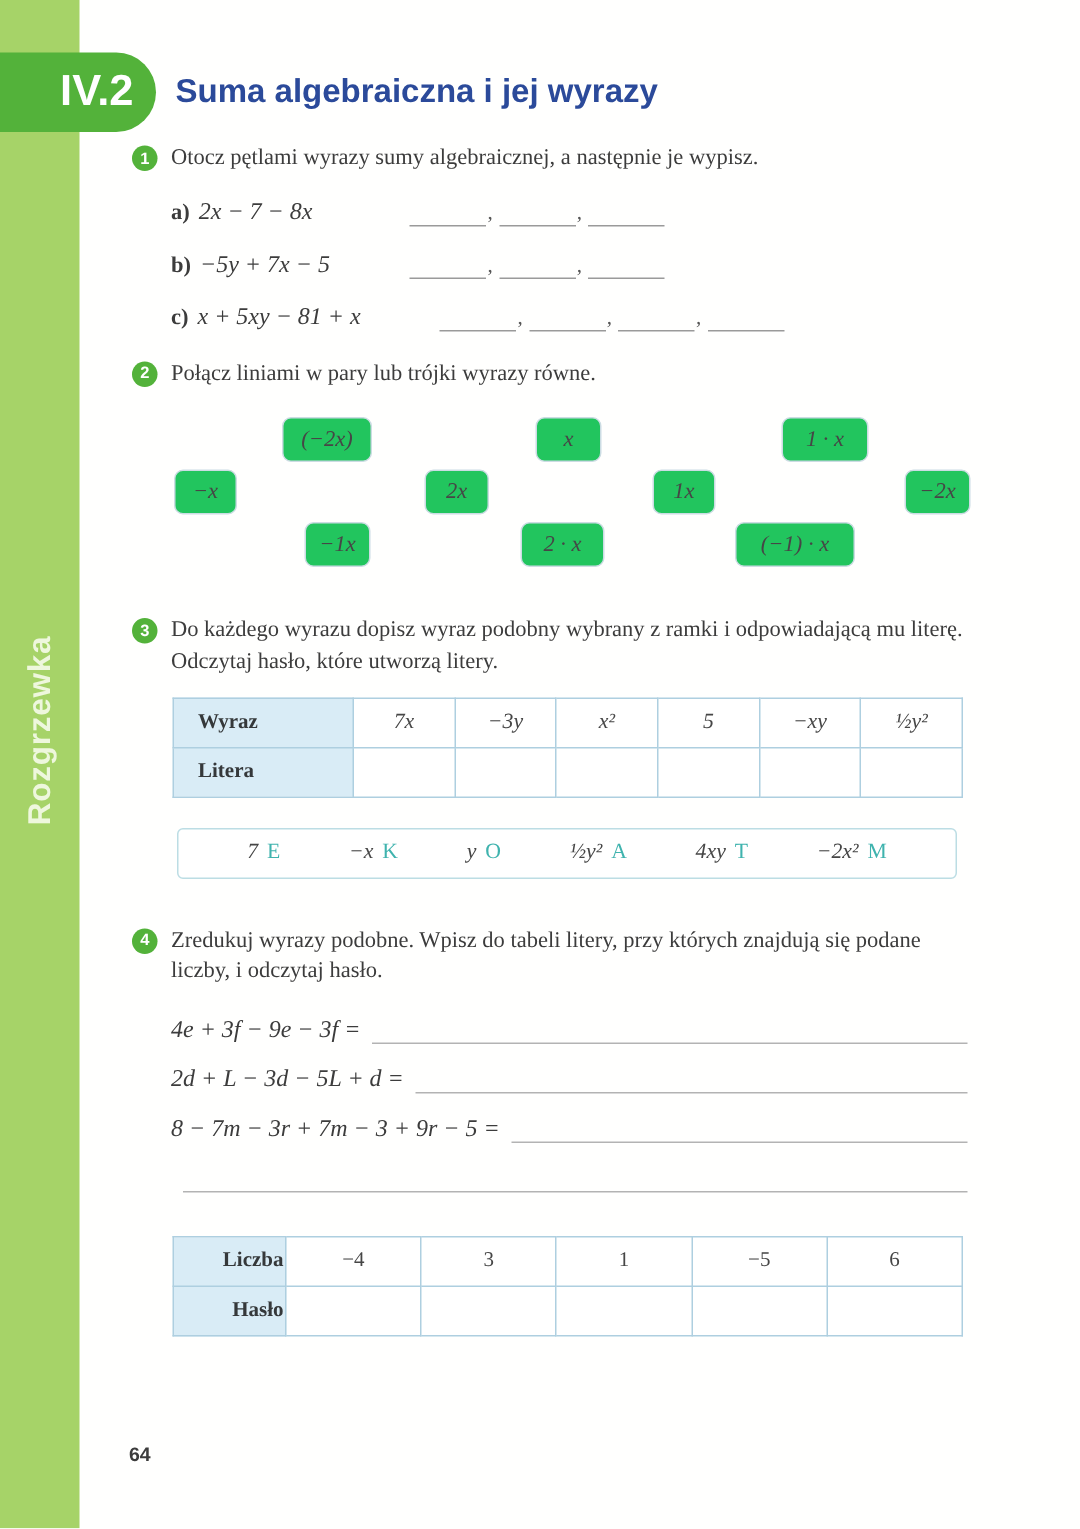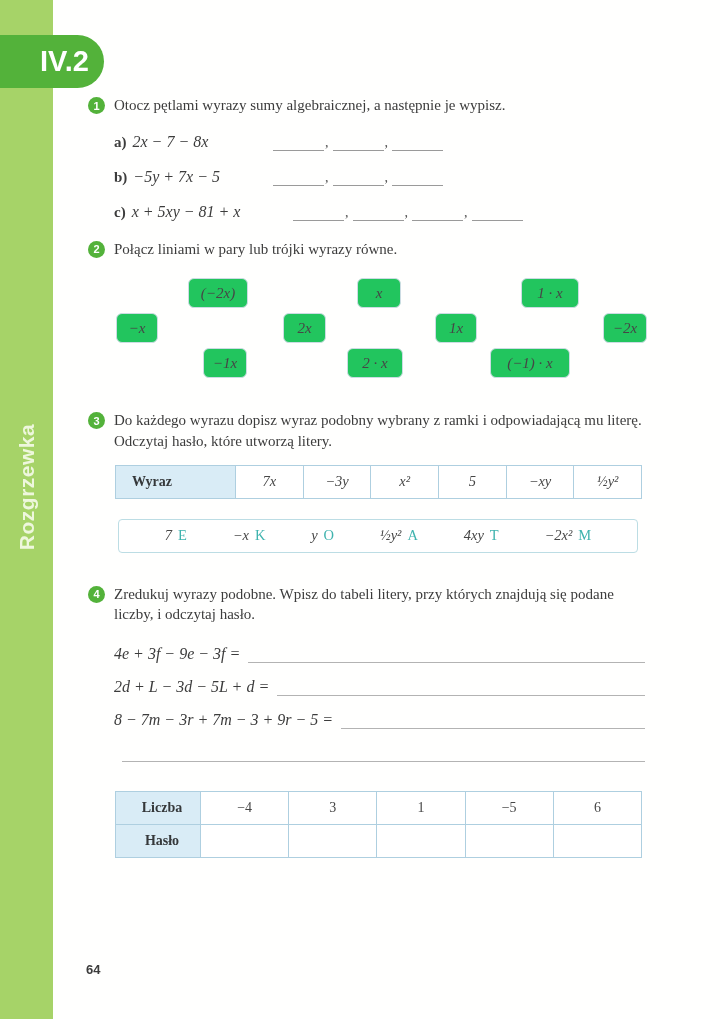--- a/index.html
+++ b/index.html
@@ -75,40 +75,41 @@
   
   .ex4{margin-top:31px;}
   .eq-row{display:flex;margin:0 0 0 26px;height:33px;}
   .eq-expr{font-size:16px;align-self:center;white-space:nowrap;}
   .eq-line{flex:1 1 auto;border-bottom:1px solid #b3b3b3;margin-left:8px;align-self:flex-end;
         margin-bottom:7px;}
   .eqs{margin-top:12px;}
 
   .htable{border-collapse:collapse;margin:22px 0 0 27px;width:527px;table-layout:fixed;}
   .htable th,.htable td{border:1px solid #aecfe0;height:33px;box-sizing:border-box;}
-  .htable th{background:#d9ecf6;width:85px;text-align:center;padding-left:9px;
+  .htable th{background:#d9ecf6;width:75px;text-align:right;padding-left:9px;
         font-size:14px;color:#35383a;font-weight:bold;margin-left:12px;}
   .htable td{text-align:center;font-size:14px;color:#464646;background:#fff;}
 
   .page-number{position:absolute;left:86px;top:962px;font-family:"Liberation Sans", sans-serif;
         font-weight:bold;font-size:13px;color:#3c3c3c;}
 </style>
 </head>
 <body>
 
 <div class="page">
 
   <div class="sidebar">
     <span class="sidebar-label">Rozgrzewka</span>
   </div>
 
   <div class="badge">
     <span>IV.2</span>
   </div>
 
+  <h1 class="title">Suma algebraiczna i jej wyrazy</h1>
 
   <div class="content">
 
     <div class="exercise">
       <div class="ex-head">
         <span class="num-circle">1</span>
         <p class="instr">Otocz pętlami wyrazy sumy algebraicznej, a następnie je wypisz.</p>
       </div>
 
       <div class="ex1-item">
@@ -204,20 +205,29 @@
       <table class="wtable">
         <tbody>
             <tr>
           <th>Wyraz</th>
           <td>7x</td>
           <td>−3y</td>
           <td>x²</td>
           <td>5</td>
           <td>−xy</td>
           <td>½y²</td>
+        </tr>
+        <tr>
+          <th>Litera</th>
+          <td></td>
+          <td></td>
+          <td></td>
+          <td></td>
+          <td></td>
+          <td></td>
         </tr>
       </tbody>
         </table>
 
       <div class="ramka">
         <span class="ramka-item">
           <span class="ramka-expr upright">7</span>
           <span class="ramka-letter">E</span>
         </span>
         <span class="ramka-item">

